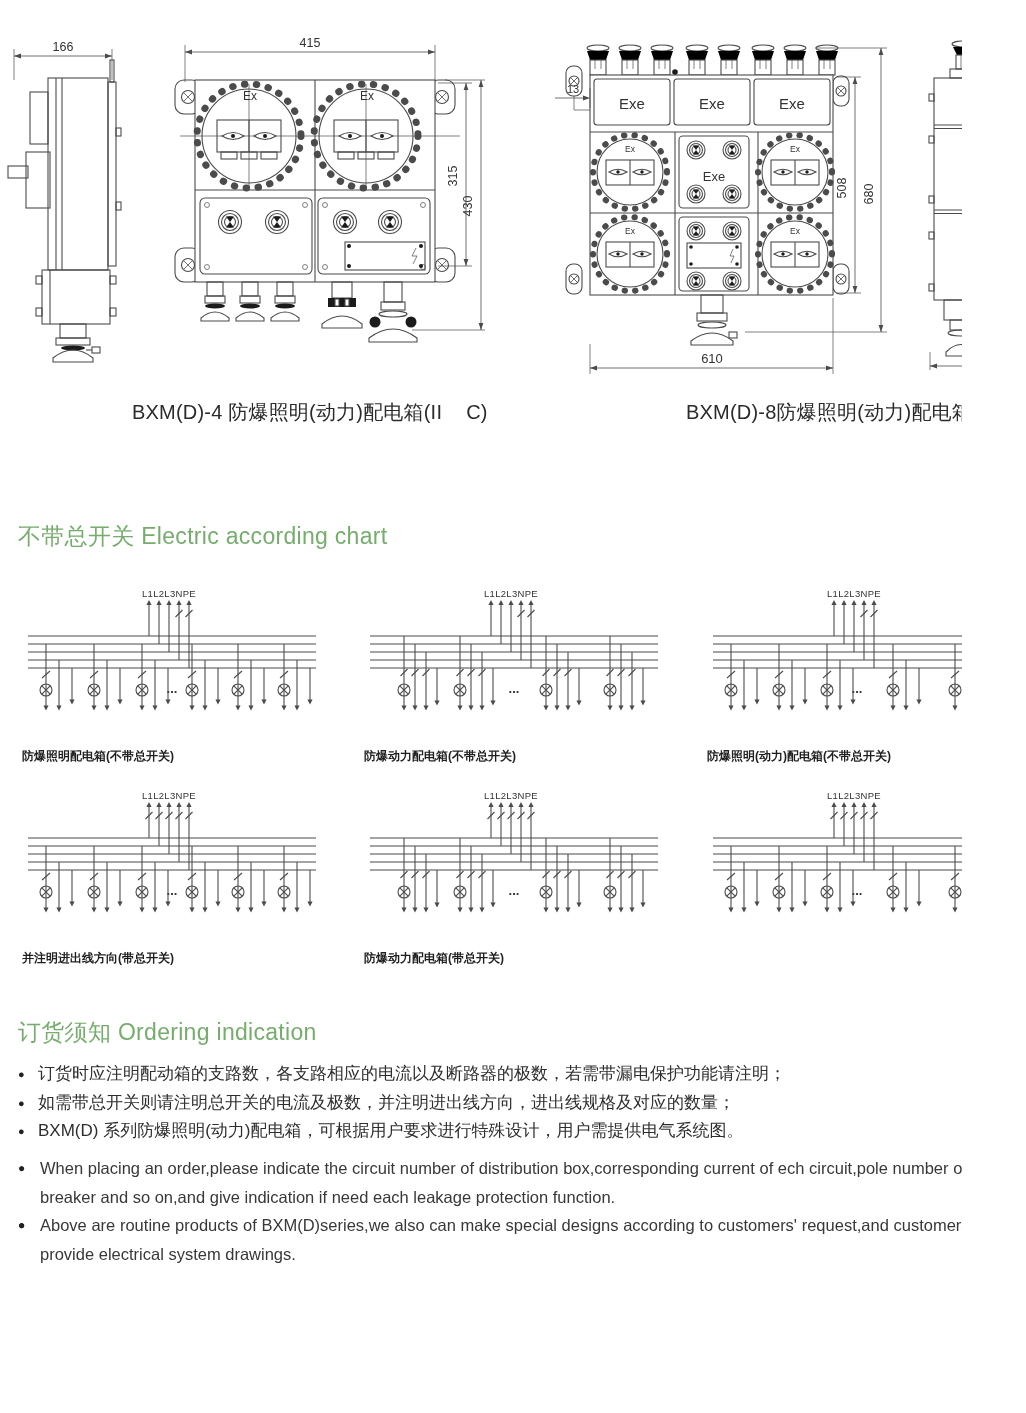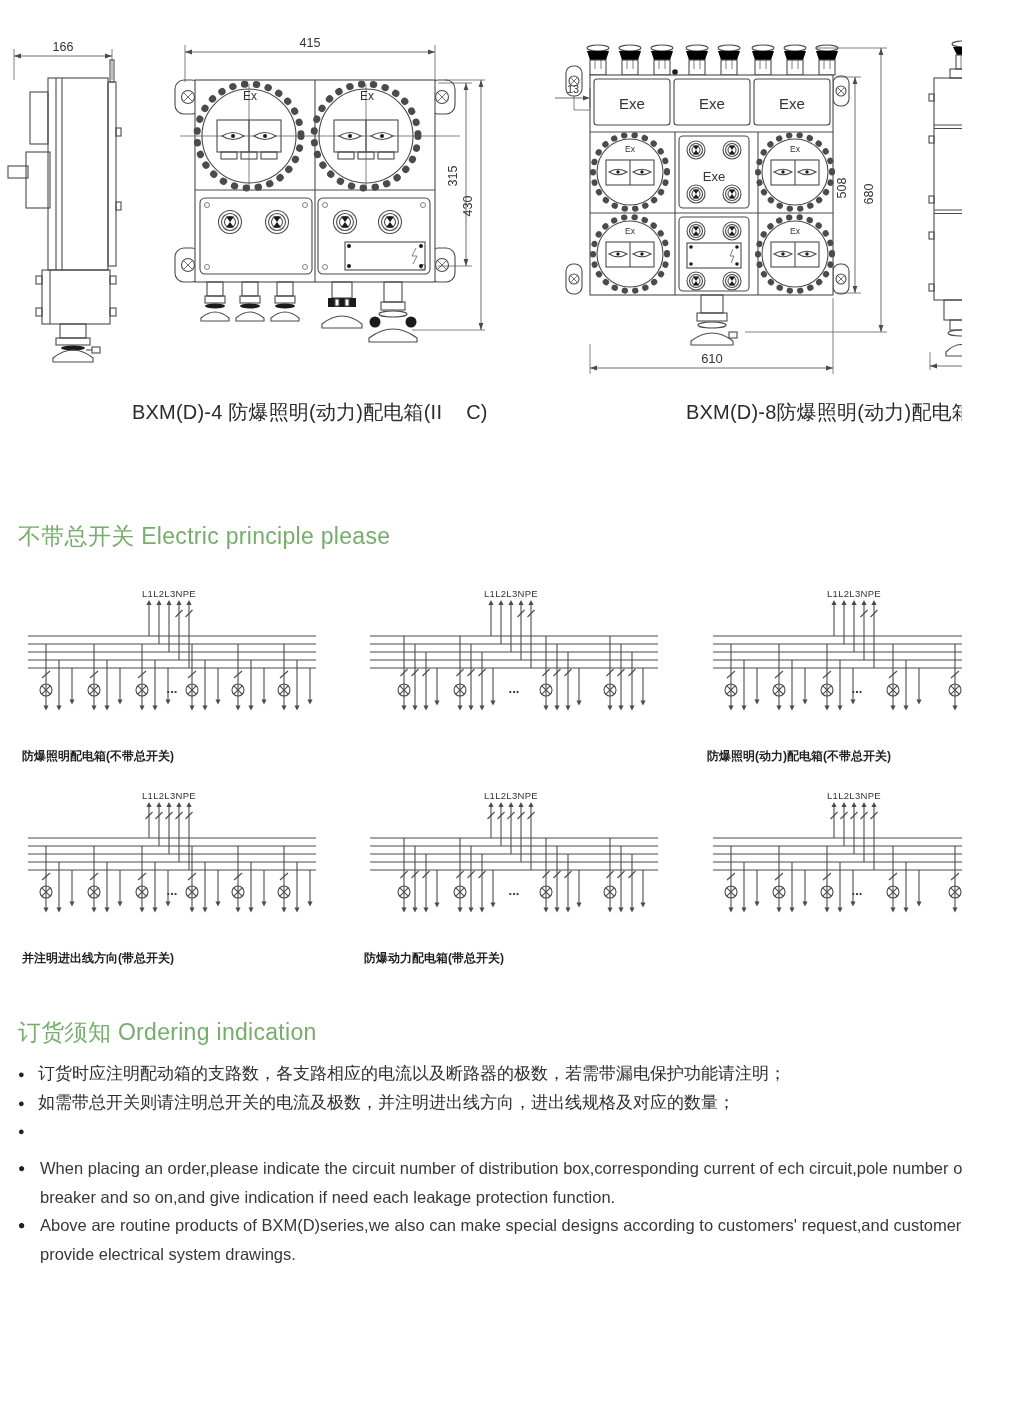--- a/index.html
+++ b/index.html
@@ -360,21 +360,21 @@
 
   <div class="dcap" style="left:110px">
     <span>BXM(D)-4 防爆照明(动力)配电箱(II</span><span class="sfx">C)</span>
   </div>
   <div class="dcap" style="left:664px">
     <span>BXM(D)-8防爆照明(动力)配电箱(II</span><span class="sfx">C)</span>
   </div>
 
   <div class="sec-title" style="top:521px">
     <span>不带总开关</span>
-    <span>Electric principle please</span>
+    <span>Electric according chart</span>
   </div>
 
   <div class="pd-cell" style="left:22px;top:586px">
     <svg class="draw" width="300" height="140" viewBox="0 0 300 140">
         <line x1="6" y1="50" x2="294" y2="50" stroke="#4b4b4b" stroke-width="1"></line>
         <line x1="6" y1="58" x2="294" y2="58" stroke="#4b4b4b" stroke-width="1"></line>
         <line x1="6" y1="66" x2="294" y2="66" stroke="#4b4b4b" stroke-width="1.8"></line>
         <line x1="6" y1="74" x2="294" y2="74" stroke="#4b4b4b" stroke-width="1"></line>
         <line x1="6" y1="82" x2="294" y2="82" stroke="#4b4b4b" stroke-width="1"></line>
         <text x="147" y="11" text-anchor="middle" font-size="9.5" fill="#3a3a3a" letter-spacing="0.3">L1L2L3NPE</text>
@@ -525,20 +525,21 @@
         <line x1="253.5" y1="90" x2="260.5" y2="83" stroke="#4b4b4b" stroke-width="1"></line>
         <line x1="268" y1="66" x2="268" y2="120" stroke="#4b4b4b" stroke-width="1"></line>
         <polygon points="265.4,119.5 270.6,119.5 268,124.5" fill="#4b4b4b" stroke="none"></polygon>
         <line x1="264.5" y1="90" x2="271.5" y2="83" stroke="#4b4b4b" stroke-width="1"></line>
         <circle cx="246" cy="104" r="6" fill="#fff" stroke="#4b4b4b" stroke-width="1"></circle>
         <line x1="241.8" y1="99.8" x2="250.2" y2="108.2" stroke="#4b4b4b" stroke-width="1"></line>
         <line x1="250.2" y1="99.8" x2="241.8" y2="108.2" stroke="#4b4b4b" stroke-width="1"></line>
         <line x1="279" y1="82" x2="279" y2="115" stroke="#4b4b4b" stroke-width="1"></line>
         <polygon points="276.4,114.5 281.6,114.5 279,119.5" fill="#4b4b4b" stroke="none"></polygon>
       </svg>
+    <div class="pd-cap">防爆动力配电箱(不带总开关)</div>
   </div>
   <div class="pd-cell" style="left:707px;top:586px">
     <svg class="draw" width="300" height="140" viewBox="0 0 300 140">
         <line x1="6" y1="50" x2="294" y2="50" stroke="#4b4b4b" stroke-width="1"></line>
         <line x1="6" y1="58" x2="294" y2="58" stroke="#4b4b4b" stroke-width="1"></line>
         <line x1="6" y1="66" x2="294" y2="66" stroke="#4b4b4b" stroke-width="1.8"></line>
         <line x1="6" y1="74" x2="294" y2="74" stroke="#4b4b4b" stroke-width="1"></line>
         <line x1="6" y1="82" x2="294" y2="82" stroke="#4b4b4b" stroke-width="1"></line>
         <text x="147" y="11" text-anchor="middle" font-size="9.5" fill="#3a3a3a" letter-spacing="0.3">L1L2L3NPE</text>
         <line x1="127" y1="16" x2="127" y2="50" stroke="#4b4b4b" stroke-width="1"></line>
@@ -863,20 +864,21 @@
     <div class="zh-li">
       <span class="dot">●</span>
       <span>订货时应注明配动箱的支路数，各支路相应的电流以及断路器的极数，若需带漏电保护功能请注明；</span>
     </div>
     <div class="zh-li">
       <span class="dot">●</span>
       <span>如需带总开关则请注明总开关的电流及极数，并注明进出线方向，进出线规格及对应的数量；</span>
     </div>
     <div class="zh-li">
       <span class="dot">●</span>
+      <span>BXM(D)  系列防爆照明(动力)配电箱，可根据用户要求进行特殊设计，用户需提供电气系统图。</span>
     </div>
   </div>
 
   <div class="en-list">
     <div class="en-li">
       <span class="dot">●</span>
       <span>When placing an order,please indicate the circuit number of distribution box,corresponding current of ech circuit,pole number ofcircuit breaker and so on,and give indication if need each leakage protection function.</span>
     </div>
     <div class="en-li">
       <span class="dot">●</span>

